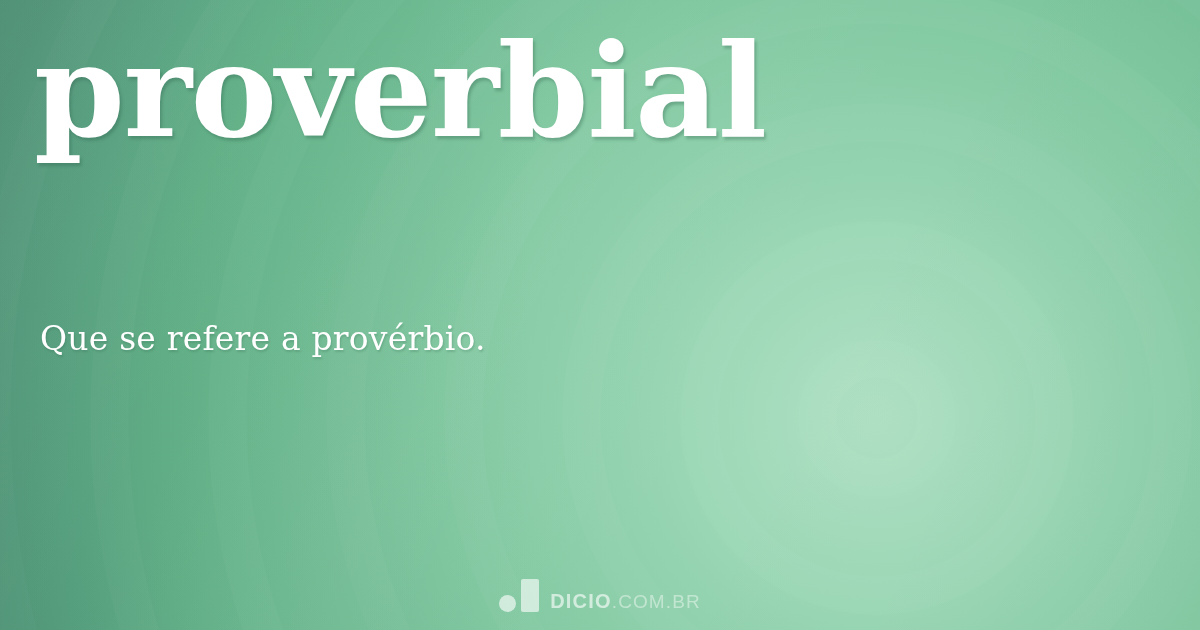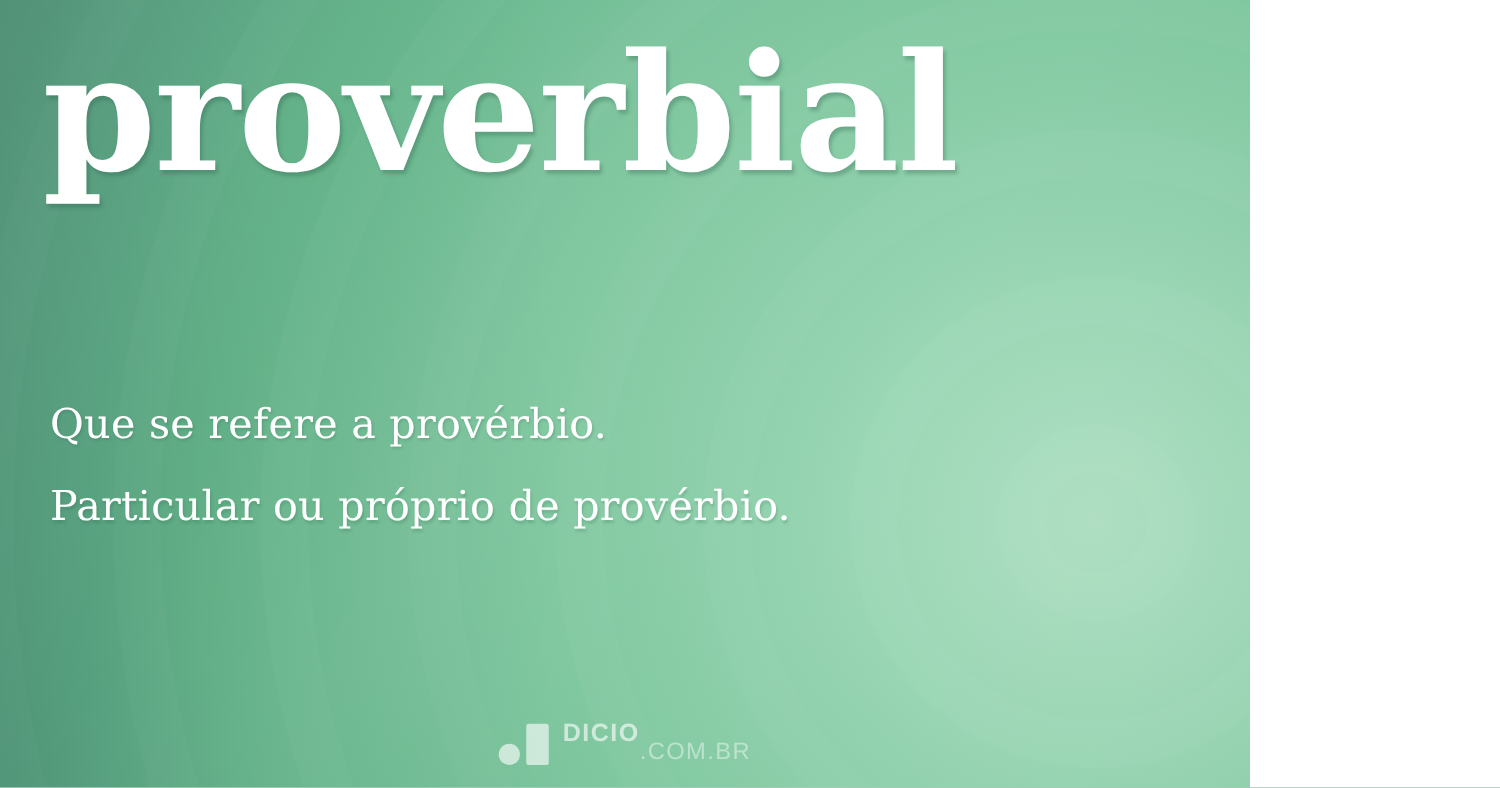--- a/index.html
+++ b/index.html
@@ -8,21 +8,21 @@
   }
   body {
     width: 1200px;
     height: 630px;
     overflow: hidden;
     font-family: "DejaVu Serif", serif;
   }
 
   #card {
     position: relative;
-    width: 1000px;
+    width: 1200px;
     height: 630px;
     overflow: hidden;
     background: #6aad8b;
   }
 
   
   .bg-base {
     position: absolute;
     inset: 0;
     background:
@@ -164,40 +164,39 @@
     letter-spacing: 1.2px;
     color: #ffffff;
   }
   .logo-tld {
     font-family: "Liberation Sans", sans-serif;
     font-weight: normal;
     font-size: 19px;
     letter-spacing: 1.1px;
     color: #ffffff;
     opacity: 0.70;
-    margin-top: 15px;
+    margin-top: 1px;
   }
 </style>
 </head>
 <body>
 
 <div id="card">
 
   <div class="bg-base"></div>
   <div class="bg-rings"></div>
   <div class="bg-sheen"></div>
   <div class="bg-vignette"></div>
 
   <div class="content">
 
     <div class="headword">proverbial</div>
 
     <div class="definitions">
       <div class="definition-line">Que se refere a provérbio.</div>
-      <div class="definition-line">Particular ou próprio de provérbio.</div>
     </div>
 
     <div class="logo">
       <div class="logo-mark">
         <span class="logo-dot"></span>
         <span class="logo-bar"></span>
       </div>
       <div class="logo-text">
         <span class="logo-name">DICIO</span>
         <span class="logo-tld">.COM.BR</span>

